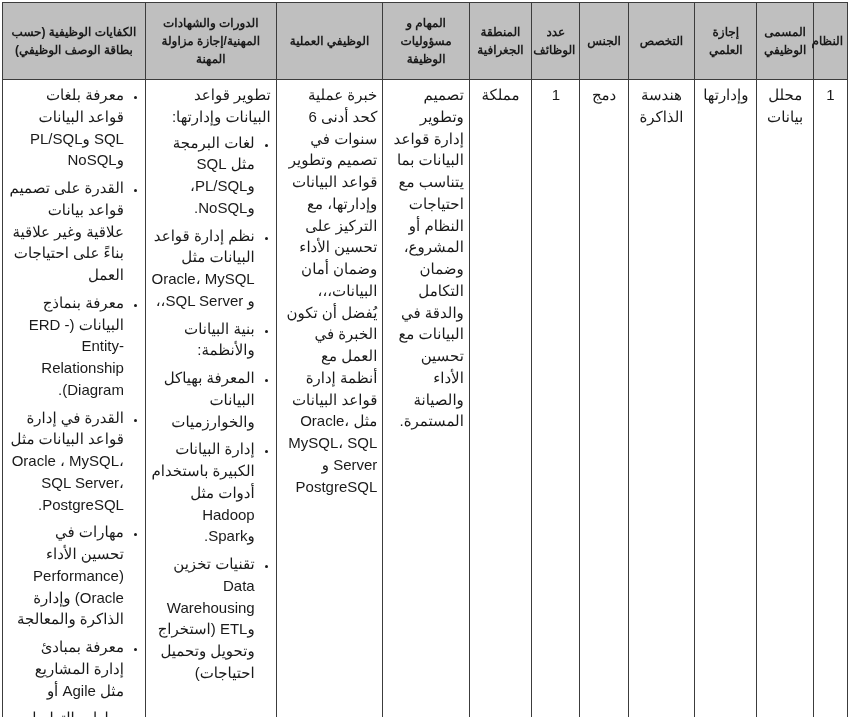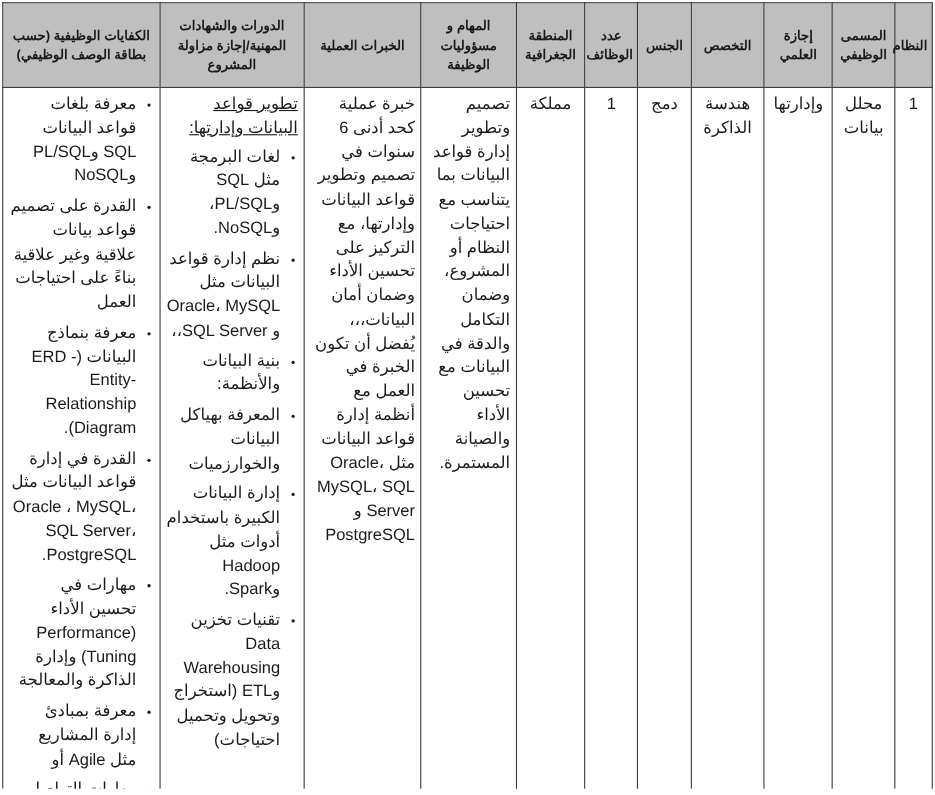--- a/index.html
+++ b/index.html
@@ -78,21 +78,20 @@
     margin: 0 0 6px 0;
     padding: 0;
     text-align: right;
   }
   ul.bullets li::marker {
     font-size: 11px;
   }
   .lead-line {
     margin: 0 0 4px 0;
     text-align: right;
-    text-decoration: underline;
   }
   .row-tall td { height: 380px; }
   .clip-bottom {
     position: absolute;
     left: 0;
     right: 0;
     bottom: 0;
     height: 6px;
     background: #ffffff;
   }
@@ -120,22 +119,22 @@
     <thead>
       <tr>
         <th>النظام</th>
         <th>المسمى الوظيفي</th>
         <th>إجازة العلمي</th>
         <th>التخصص</th>
         <th>الجنس</th>
         <th>عدد الوظائف</th>
         <th>المنطقة الجغرافية</th>
         <th>المهام و مسؤوليات الوظيفة</th>
-        <th>الخبرات العملية</th>
-        <th>الدورات والشهادات المهنية/إجازة مزاولة المشروع</th>
+        <th>الوظيفي العملية</th>
+        <th>الدورات والشهادات المهنية/إجازة مزاولة المهنة</th>
         <th>الكفايات الوظيفية (حسب بطاقة الوصف الوظيفي)</th>
       </tr>
     </thead>
 
     <tbody>
       <tr class="row-tall">
         <td class="center-cell">1</td>
         <td class="center-cell">محلل بيانات</td>
         <td class="center-cell">وإدارتها</td>
         <td class="center-cell">هندسة الذاكرة</td>
@@ -156,21 +155,21 @@
             <li>تقنيات تخزين Data Warehousing وETL (استخراج وتحويل وتحميل احتياجات)</li>
           </ul>
         </td>
 
         <td class="body-cell">
           <ul class="bullets">
             <li>معرفة بلغات قواعد البيانات SQL وPL/SQL وNoSQL</li>
             <li>القدرة على تصميم قواعد بيانات علاقية وغير علاقية بناءً على احتياجات العمل</li>
             <li>معرفة بنماذج البيانات (ERD - Entity-Relationship Diagram).</li>
             <li>القدرة في إدارة قواعد البيانات مثل Oracle ، MySQL، SQL Server، PostgreSQL.</li>
-            <li>مهارات في تحسين الأداء (Performance Tuning) وإدارة الذاكرة والمعالجة</li>
+            <li>مهارات في تحسين الأداء (Performance Oracle) وإدارة الذاكرة والمعالجة</li>
             <li>معرفة بمبادئ إدارة المشاريع مثل Agile أو</li>
             <li>مهارات التواصل</li>
           </ul>
         </td>
       </tr>
     </tbody>
   </table>
 
   <div class="clip-bottom"></div>
 </div>

